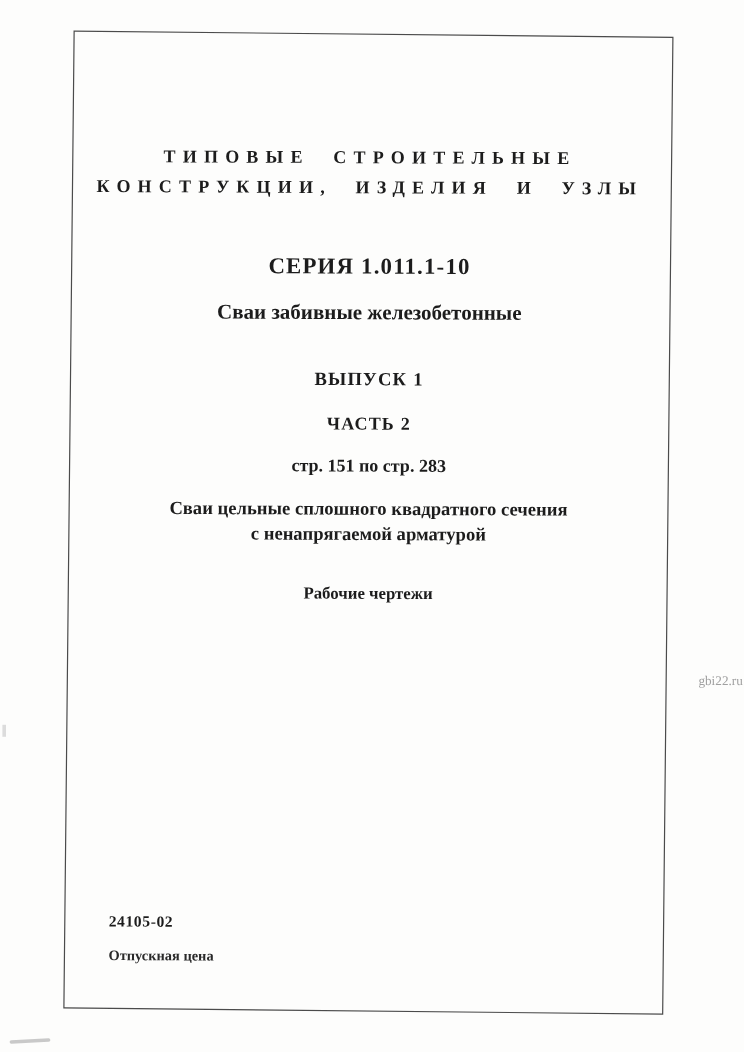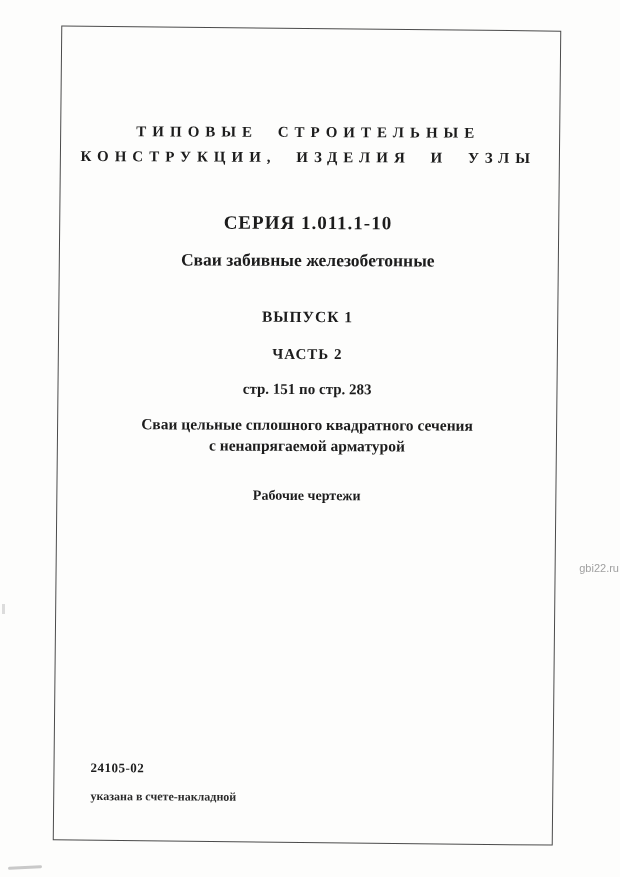--- a/index.html
+++ b/index.html
@@ -74,21 +74,21 @@
     top: 790px;
     font-size: 12px;
     font-weight: 700;
     line-height: 14.5px;
     color: #2a2a2a;
   }
   .watermark {
     position: absolute;
     right: 1px;
     top: 562px;
-    font-family: Liberation Sans, sans-serif;
+    font-family: Liberation Serif, serif;
     font-size: 11px;
     color: #a0a0a0;
   }
   
   .scan-smudge {
     position: absolute;
     left: 8px;
     top: 866px;
     width: 34px;
     height: 3px;
@@ -130,21 +130,21 @@
   <div class="center description">
     <div>Сваи цельные сплошного квадратного сечения</div>
     <div>с ненапрягаемой арматурой</div>
   </div>
 
   <div class="center doc-type">Рабочие чертежи</div>
 
   <div class="footer-code">24105-02</div>
 
   <div class="price-note">
-    <div>указана в счете-накладной</div>
+    <div>Отпускная цена</div>
   </div>
 
 </div>
 
 <div class="watermark">gbi22.ru</div>
 
 <div class="scan-smudge"></div>
 <div class="scan-smudge2"></div>
 
 </body></html>

